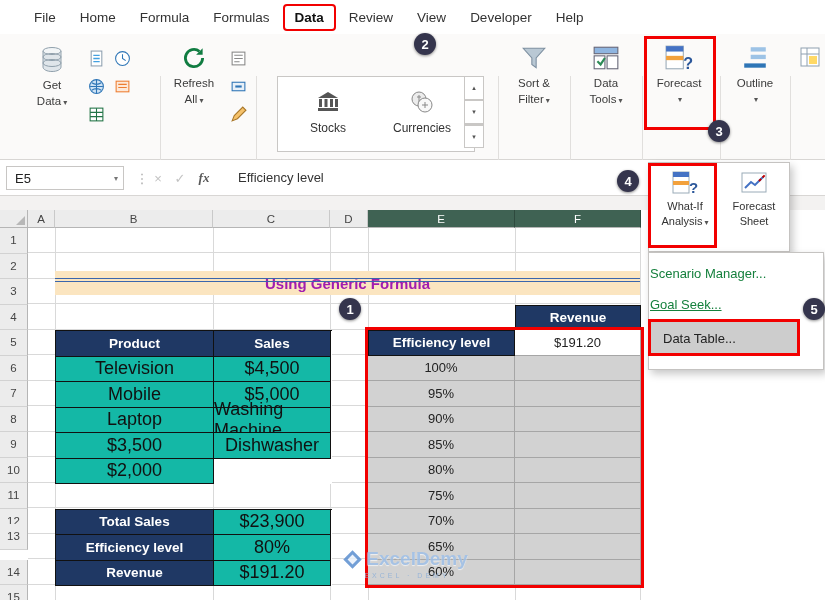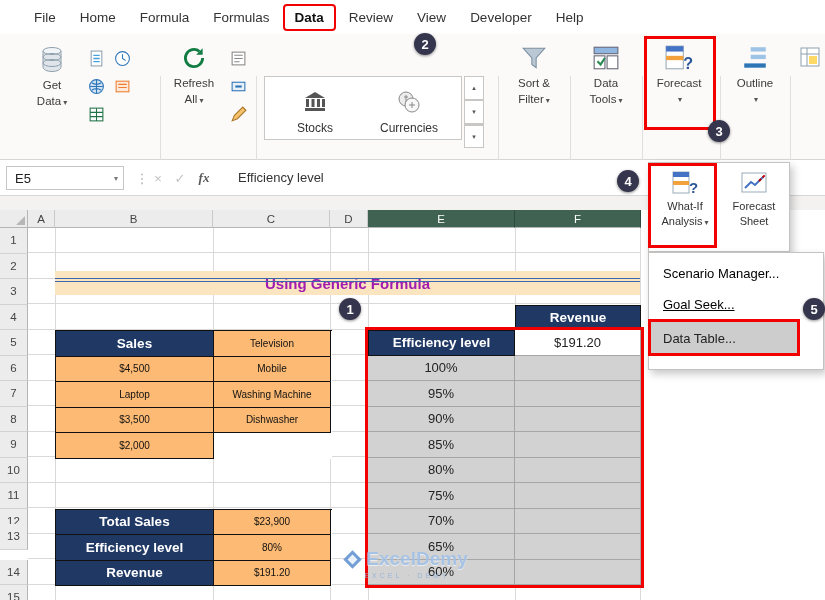--- a/index.html
+++ b/index.html
@@ -15,21 +15,21 @@
 
   
   #ribbon { position:absolute; left:0; top:34px; width:825px; height:126px; background:#fbfaf9; border-bottom:1px solid #d8d6d4; }
   .bigbtn { position:absolute; display:flex; flex-direction:column; align-items:center; gap:3px;
             padding-top:2px; font-size:11.5px; color:#3b3b3b; text-align:center; }
   .bigbtn .lbl { line-height:13px; white-space:nowrap; }
   .chev { font-size:8px; color:#555; margin-left:2px; }
   .grplabel { position:absolute; top:145px; height:13px; font-size:10.5px; color:#5f5d5b; text-align:center; white-space:nowrap; }
   .vsep { position:absolute; top:42px; height:100px; width:1px; background:#e1dfdd; }
   .mini { position:absolute; width:17px; height:17px; }
-  #gallery { position:absolute; left:264px; top:42px; width:198px; height:64px; background:#fff; border:1px solid #c9c7c5; }
+  #gallery { position:absolute; left:277px; top:42px; width:198px; height:76px; background:#fff; border:1px solid #c9c7c5; }
   .galitem { position:absolute; top:0; height:70px; display:flex; flex-direction:column; align-items:center; justify-content:center; gap:3px; font-size:12px; color:#333; }
   #galscroll { position:absolute; left:464px; top:42px; width:20px; height:72px; }
   .galbtn { width:20px; height:24px; border:1px solid #c9c7c5; background:#fff; display:flex; align-items:center; justify-content:center; font-size:7px; color:#555; }
   #forecastbox { position:absolute; left:644px; top:36px; width:72px; height:94px; border:3px solid #f20000; z-index:20; }
 
   
   #fbar { position:absolute; left:0; top:160px; width:825px; height:36px; background:#fff; border-bottom:1px solid #d8d6d4; }
   #namebox { position:absolute; left:6px; top:166px; width:118px; height:24px; border:1px solid #c8c6c4; background:#fff;
              font-size:13px; color:#222; display:flex; align-items:center; padding-left:8px; }
   #namebox .nchev { position:absolute; right:5px; font-size:8px; color:#777; }
@@ -49,42 +49,42 @@
   #hgrid { position:absolute; left:28px; top:228px; width:613px; height:372px;
            background:repeating-linear-gradient(to bottom, transparent 0, transparent 24.5px, #d9d9d9 24.5px, #d9d9d9 25.5px); }
   .vline { position:absolute; top:228px; height:372px; width:1px; background:#d9d9d9; }
 
   
   #titlecell { position:absolute; left:55px; top:271px; width:585px; height:24px; background:#fbe5c0; z-index:4;
                display:flex; align-items:center; justify-content:center; font-weight:bold; font-size:15px; color:#a21caf; }
   #titleline { position:absolute; left:55px; top:277.5px; width:585px; height:4px; border-top:1px solid #3a66ad; border-bottom:1px solid #3a66ad; z-index:4; }
   .xltable { position:absolute; display:grid; z-index:5; background:#fff; border-top:1.5px solid #111; border-left:1.5px solid #111; }
   .tcell { border-right:1.5px solid #111; border-bottom:1.5px solid #111; display:flex; align-items:center; justify-content:center;
-           font-size:10px; color:#111; background:#fdba74; }
+           font-size:18px; color:#111; background:#14b8a6; }
   .tcell.head { background:#1f3864; color:#fff; font-weight:bold; font-size:13.5px; }
   #revhead { position:absolute; left:515px; top:304.5px; width:126px; height:25.5px; background:#1f3864; border:1.5px solid #111; z-index:5;
              color:#fff; font-weight:bold; font-size:13.5px; display:flex; align-items:center; justify-content:center; }
   #wtable { position:absolute; left:368px; top:330px; width:273px; height:255px; display:grid; grid-template-columns:147px 126px;
             grid-auto-rows:25.5px; box-shadow:0 0 0 3px #f20000; z-index:6; background:#d2d2d2; }
   .wcell { border-right:1px solid #a6a6a6; border-bottom:1px solid #a6a6a6; display:flex; align-items:center; justify-content:center;
            font-size:13px; color:#222; }
   .wcell.navy { background:#1f3864; color:#fff; font-weight:bold; font-size:13.5px; border:1.5px solid #111; }
   .wcell.val { background:#fff; }
   .wcell.gray { background:#d2d2d2; }
 
   
   #flyout { position:absolute; left:648px; top:162px; width:142px; height:90px; background:#fff; border:1px solid #c5c3c1;
             box-shadow:3px 4px 8px rgba(0,0,0,.22); z-index:50; }
   .flybtn { position:absolute; top:3px; width:66px; height:82px; display:flex; flex-direction:column; align-items:center; gap:2px;
             padding-top:4px; font-size:11px; color:#333; text-align:center; }
   .flybtn .lbl { line-height:13px; white-space:nowrap; }
   #whatifbox { position:absolute; left:648px; top:163px; width:69px; height:85px; border:3px solid #f20000; z-index:55; }
   #dmenu { position:absolute; left:648px; top:252px; width:176px; height:118px; background:#fff; border:1px solid #c5c3c1;
            box-shadow:3px 4px 8px rgba(0,0,0,.22); z-index:50; }
-  .ditem { position:absolute; left:1px; width:168px; height:31px; display:flex; align-items:center; padding-left:13px; font-size:13px; color:#000000; }
+  .ditem { position:absolute; left:1px; width:168px; height:31px; display:flex; align-items:center; font-size:13px; color:#15803d; }
   #ditem3 { position:absolute; left:2px; top:68px; width:148px; height:34px; background:#cdcdcd; display:flex; align-items:center;
             padding-left:12px; font-size:13px; color:#222; }
   #dtbox { position:absolute; left:648px; top:319px; width:152px; height:37px; border:3px solid #f20000; z-index:55; }
   .ul { text-decoration:underline; }
 
   
   .badge { position:absolute; width:22px; height:22px; border-radius:50%; background:#35354d; color:#fff; font-weight:bold; font-size:13px;
            display:flex; align-items:center; justify-content:center; box-shadow:0 1px 3px rgba(0,0,0,.45); z-index:70; }
   #wmark { position:absolute; left:322px; top:548px; width:170px; height:46px; z-index:30; opacity:.85;
            display:flex; flex-direction:column; align-items:center; }
@@ -307,24 +307,26 @@
   <div class="rownum" style="top:483px;">11</div>
   <div class="rownum" style="top:508.5px;">12</div>
   <div class="rownum" style="top:524px;">13</div>
   <div class="rownum" style="top:559.5px;">14</div>
   <div class="rownum" style="top:585px;">15</div>
 
   <div id="titlecell">Using Generic Formula</div>
   <div id="titleline"></div>
 
   <div class="xltable" style="left:55px; top:330px; width:277px; grid-template-columns:158px 117px; grid-auto-rows:25.5px;">
+    <div class="tcell head">Product</div>
     <div class="tcell head">Sales</div>
     <div class="tcell">Television</div>
     <div class="tcell">$4,500</div>
     <div class="tcell">Mobile</div>
+    <div class="tcell">$5,000</div>
     <div class="tcell">Laptop</div>
     <div class="tcell">Washing Machine</div>
     <div class="tcell">$3,500</div>
     <div class="tcell">Dishwasher</div>
     <div class="tcell">$2,000</div>
   </div>
 
   <div class="xltable" style="left:55px; top:508.5px; width:277px; grid-template-columns:158px 117px; grid-auto-rows:25.5px;">
     <div class="tcell head">Total Sales</div>
     <div class="tcell">$23,900</div>

